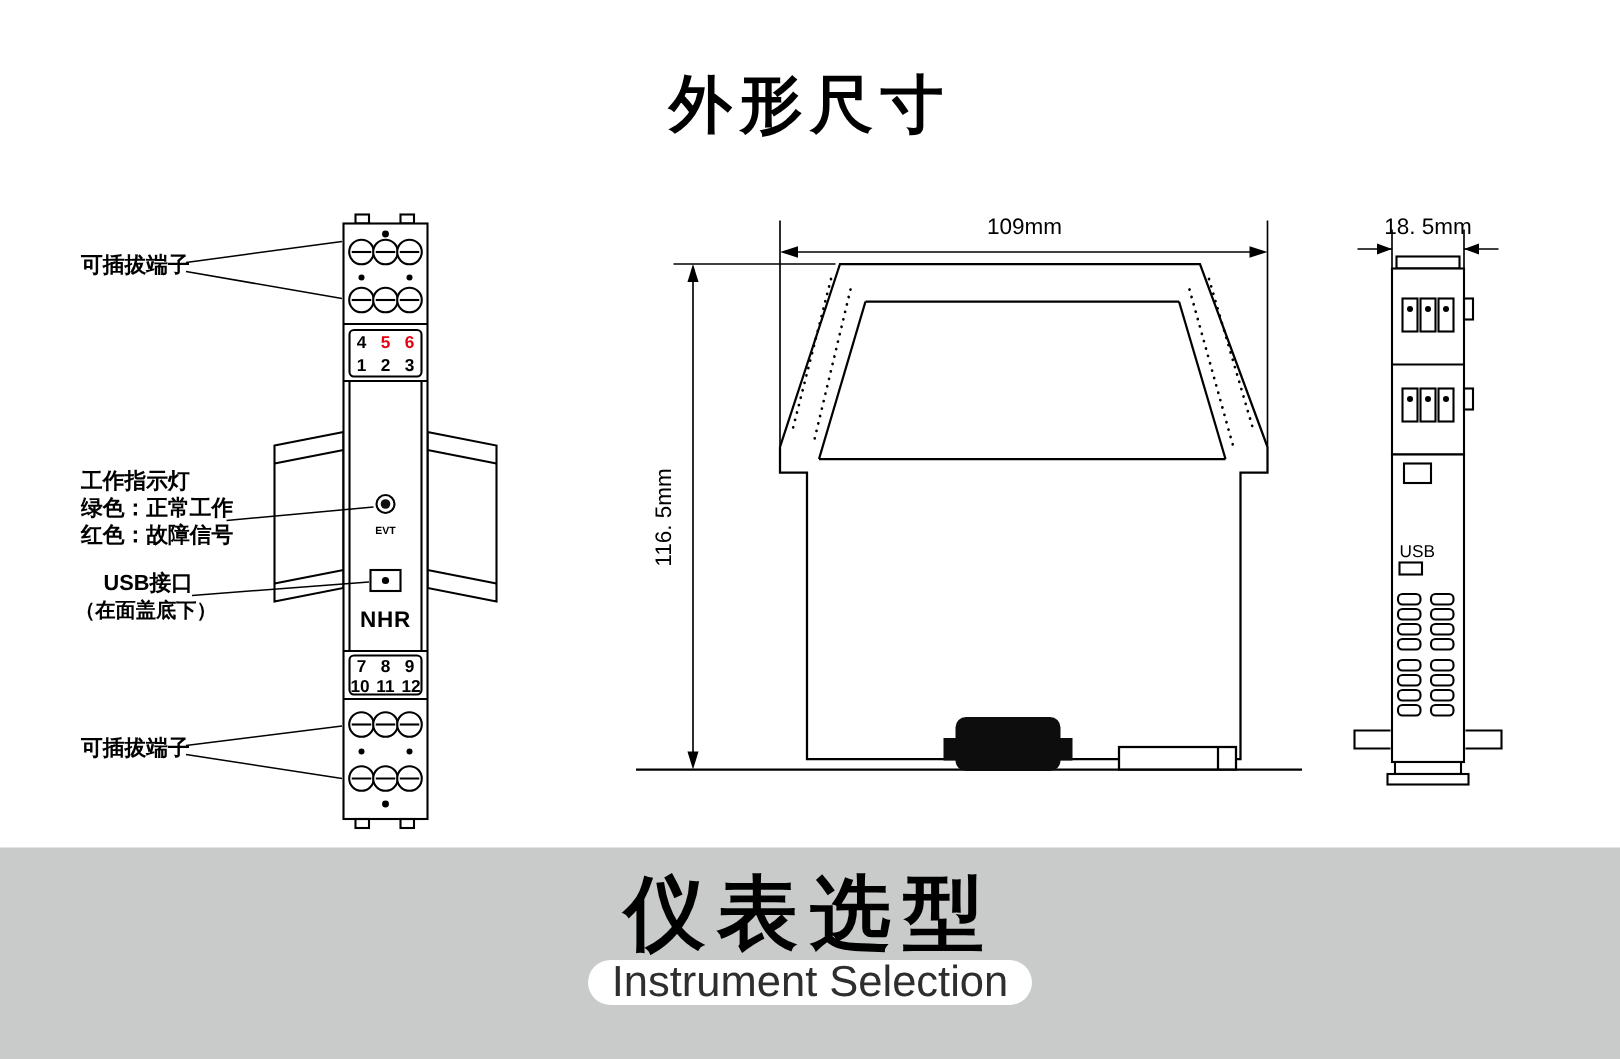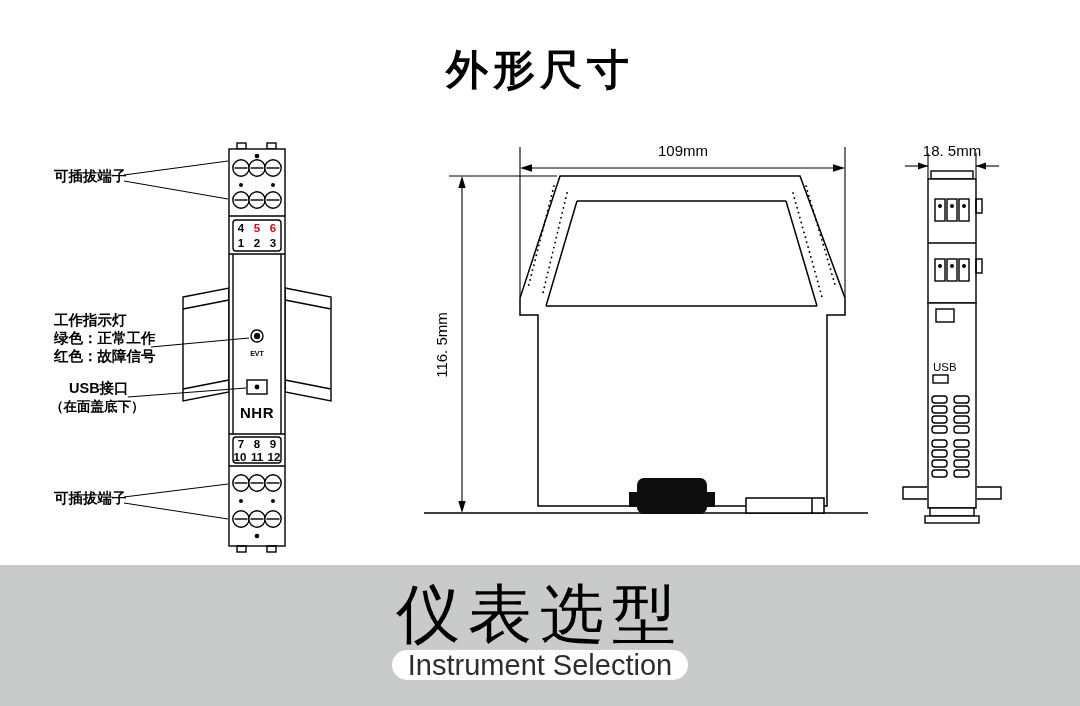--- a/index.html
+++ b/index.html
@@ -3,21 +3,21 @@
 <meta charset="utf-8">
 <style>
   html,body{margin:0;padding:0;}
   body{width:1080px;height:706px;position:relative;background:#ffffff;
        font-family:"Liberation Sans","DejaVu Sans",sans-serif;overflow:hidden;}
   .page-title{position:absolute;top:42px;left:0;width:1080px;text-align:center;
               font-size:42px;font-weight:900;letter-spacing:5px;color:#000;}
   .drawing{position:absolute;top:0;left:0;}
   .banner{position:absolute;left:0;top:565px;width:1080px;height:141px;
           background:#c9caca;text-align:center;}
-  .banner-title{padding-top:16px;font-size:64px;font-weight:400;letter-spacing:8px;
+  .banner-title{padding-top:16px;font-size:54px;font-weight:700;letter-spacing:8px;
                 color:#000;line-height:1.05;}
   .banner-sub{display:inline-block;font-size:29px;color:#2e2e2e;background:#fff;
               border-radius:16px;padding:0 16px;line-height:30px;margin-top:2px;}
   .cn{font-weight:bold;font-size:14.5px;}
   .cn2{font-weight:bold;font-size:13.5px;}
   .digit{font-weight:bold;font-size:11.5px;text-anchor:middle;}
   .dim{font-size:15px;text-anchor:middle;}
 </style>
 </head>
 <body>

